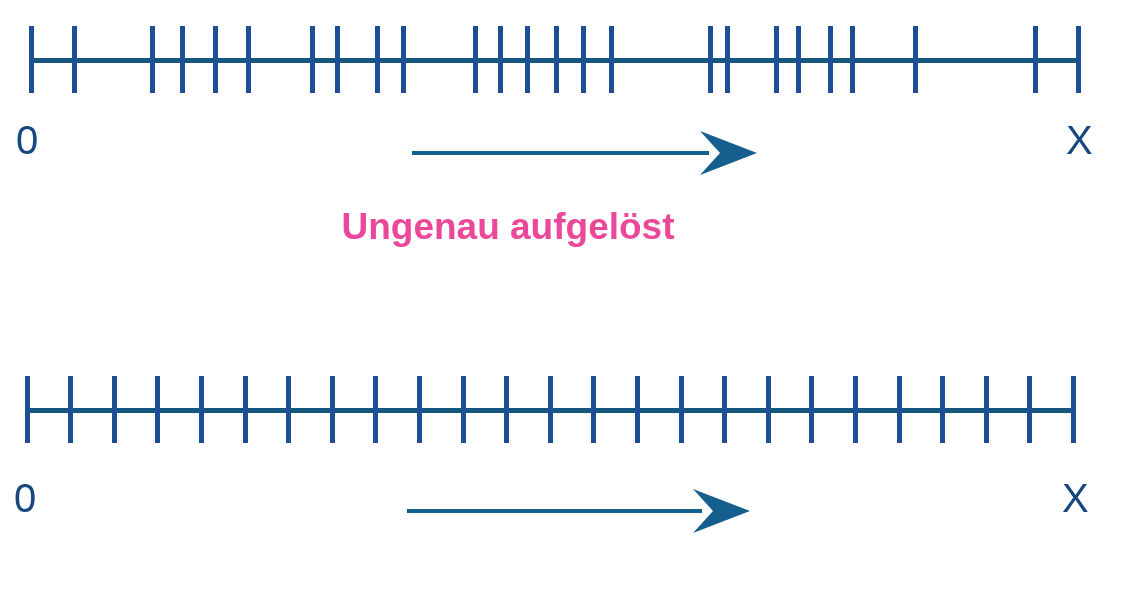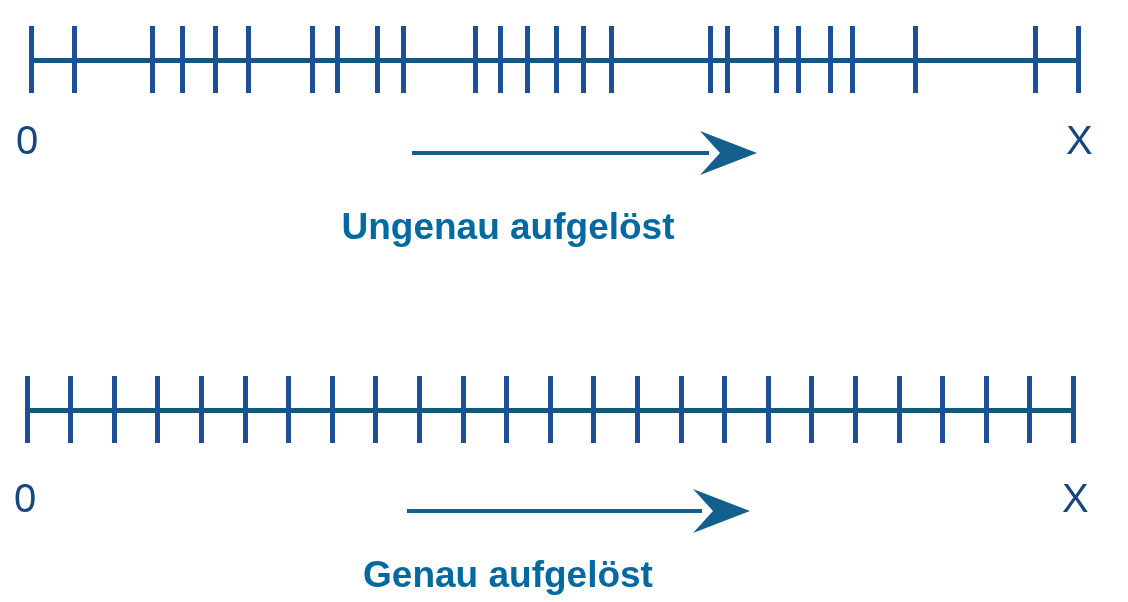--- a/index.html
+++ b/index.html
@@ -49,21 +49,21 @@
     font-weight: 400;
     line-height: 1;
     letter-spacing: 0px;
     white-space: nowrap;
   }
 
   .caption {
     position: absolute;
     width: 1016px;
     text-align: center;
-    color: #0369a1;
+    color: #ec4899;
     font-family: "Liberation Sans", sans-serif;
     font-size: 37px;
     font-weight: bold;
     line-height: 1;
     white-space: nowrap;
   }
 </style>
 </head>
 <body>
 
@@ -143,16 +143,15 @@
           <line x1="1073" y1="46" x2="1073" y2="113" stroke="#1c4f96" stroke-width="5" shape-rendering="crispEdges"></line>
         </g>
         <line x1="407" y1="181" x2="702" y2="181" stroke="#145f8d" stroke-width="4" shape-rendering="crispEdges"></line>
         <path d="M 750 181 L 693 159 L 713 181 L 693 203 Z" fill="#145f8d"></path>
       </svg>
 
     <div class="endpoint-label" id="fine-start-label" style="left: 14px; top: 148px;">0</div>
 
     <div class="endpoint-label" id="fine-end-label" style="left: 1062px; top: 148px;">X</div>
 
-    <div class="caption" id="fine-caption" style="top: 226px;">Genau aufgelöst</div>
   </div>
 
 </div>
 
 </body></html>

